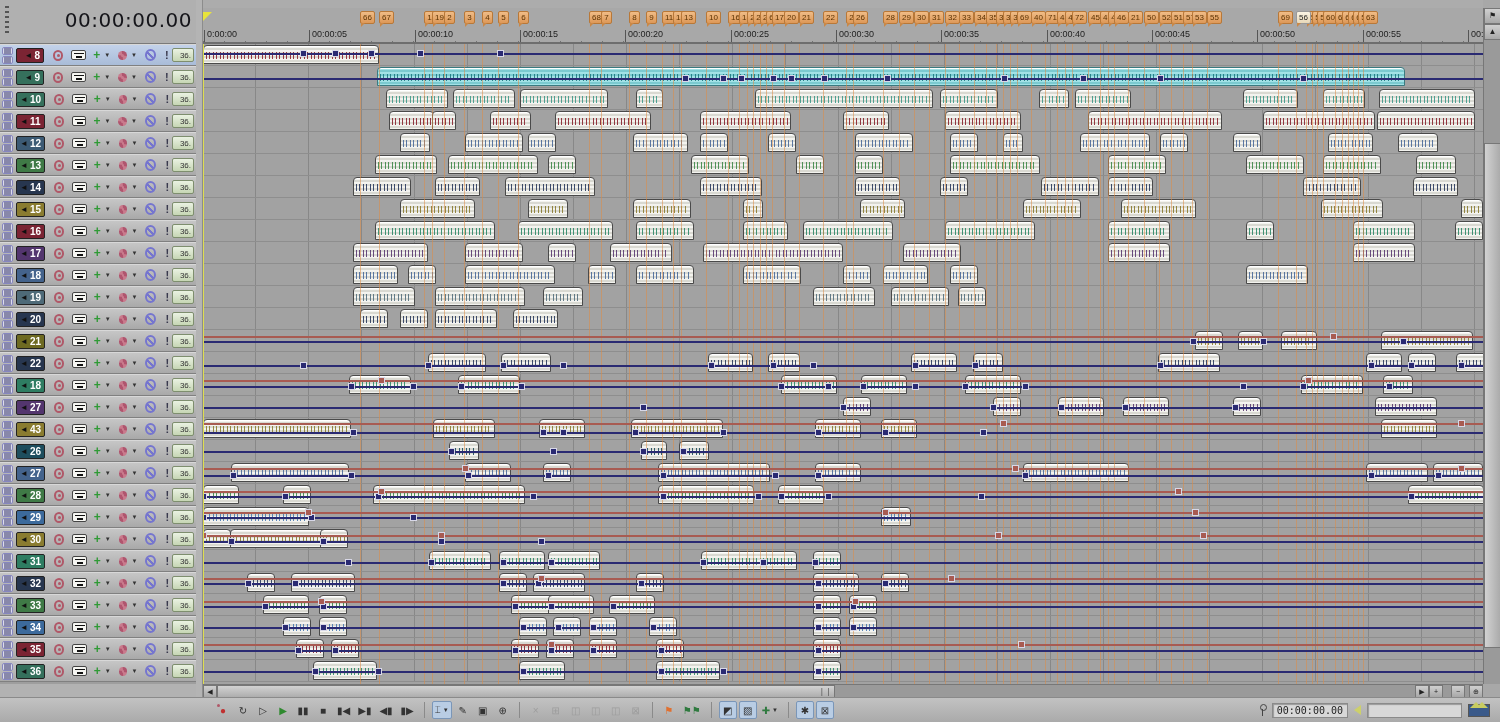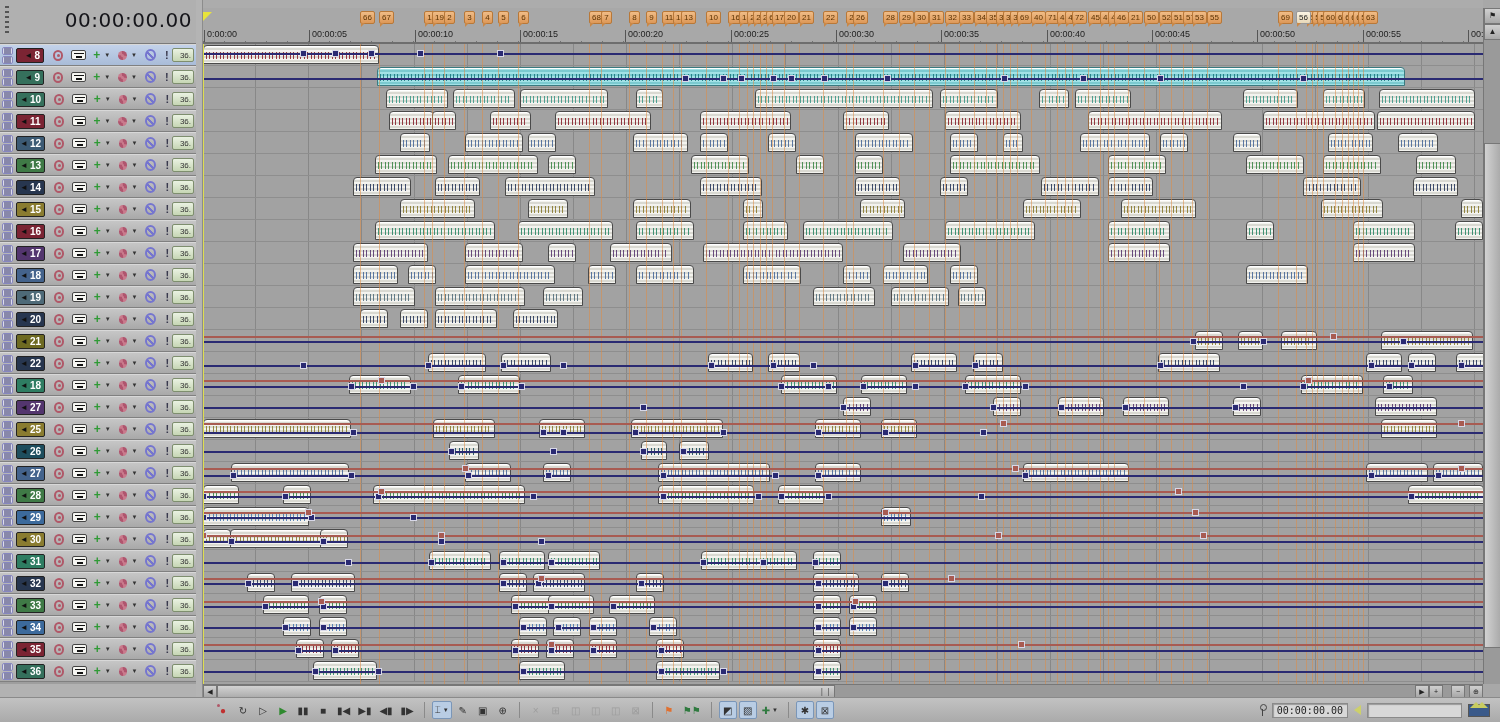--- a/index.html
+++ b/index.html
@@ -448,21 +448,21 @@
     <span class="excl">!</span>
     <span class="meter">36.</span>
   </div>
         <div class="hrow">
     <span class="minis">
             <i></i>
             <i></i>
           </span>
     <span class="badge" style="background: rgb(138, 124, 48);">
             <b>◄</b>
-            <span class="tnum">25</span>
+            <span class="tnum">43</span>
           </span>
     <span class="rec"></span>
     <span class="envico"></span>
     <span class="plus">+</span>
           <span class="caret">▼</span>
     <span class="gear"></span>
           <span class="caret">▼</span>
     <span class="mute"></span>
     <span class="excl">!</span>
     <span class="meter">36.</span>

